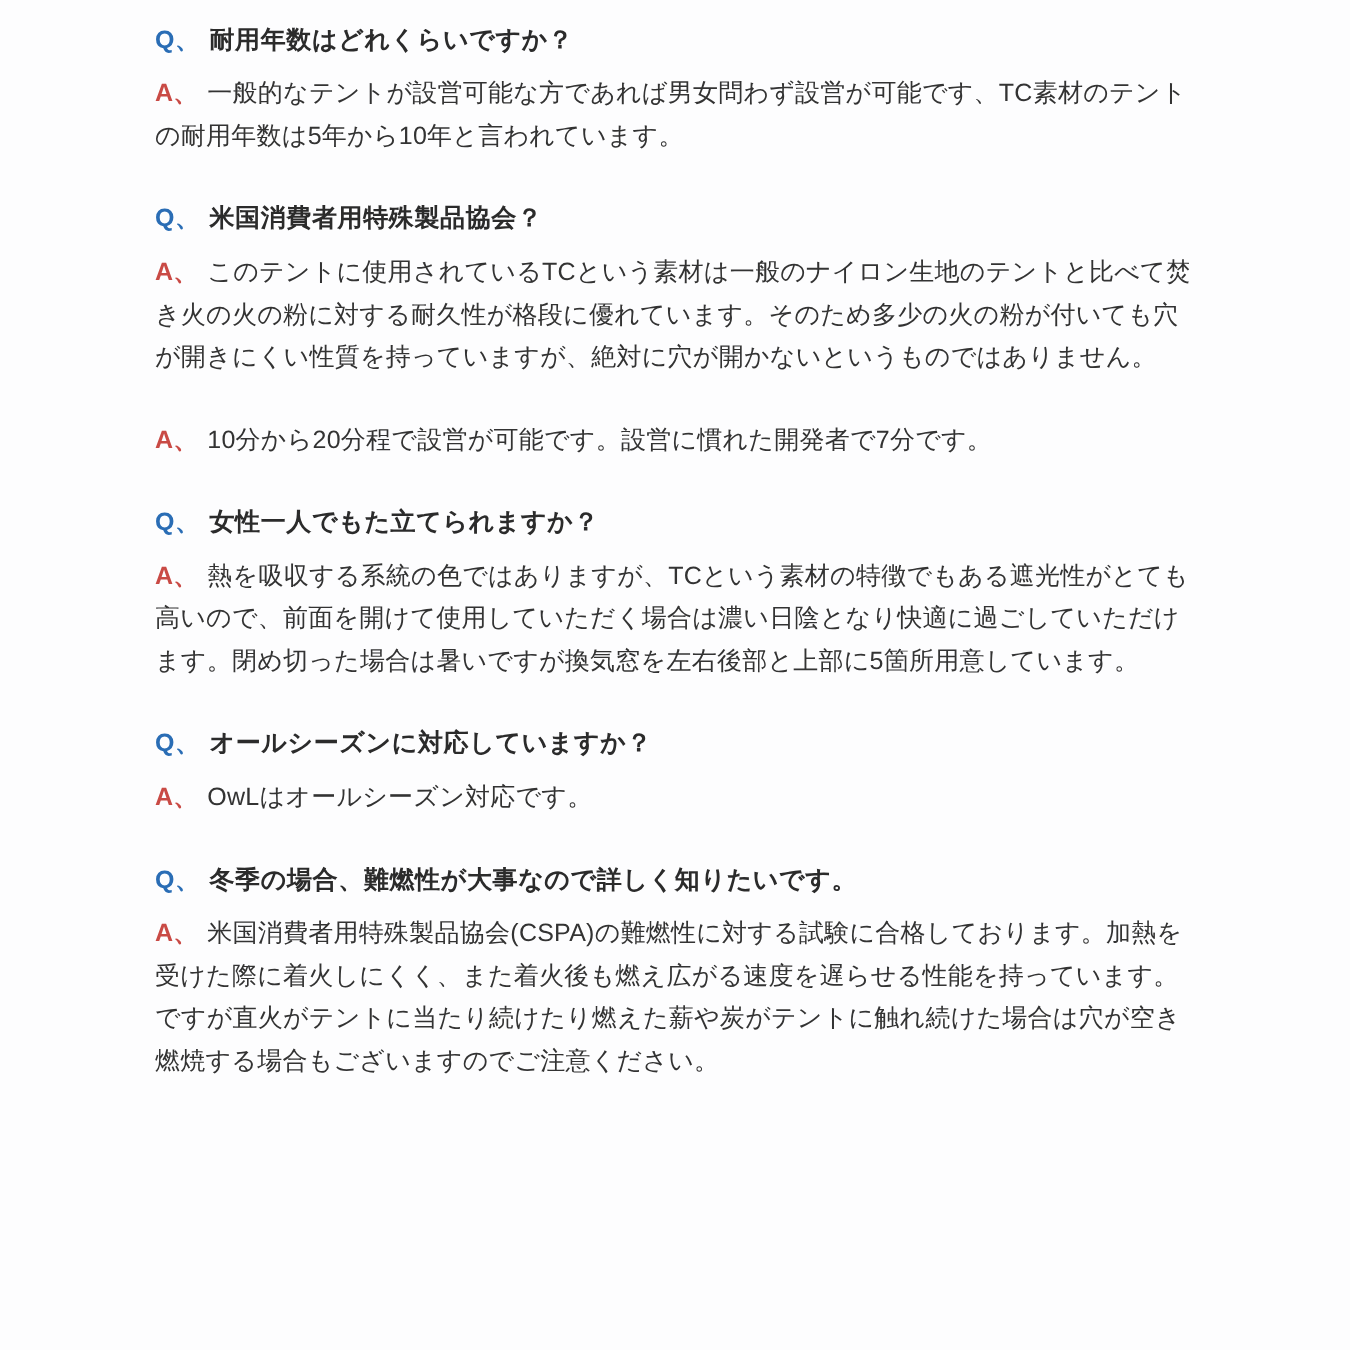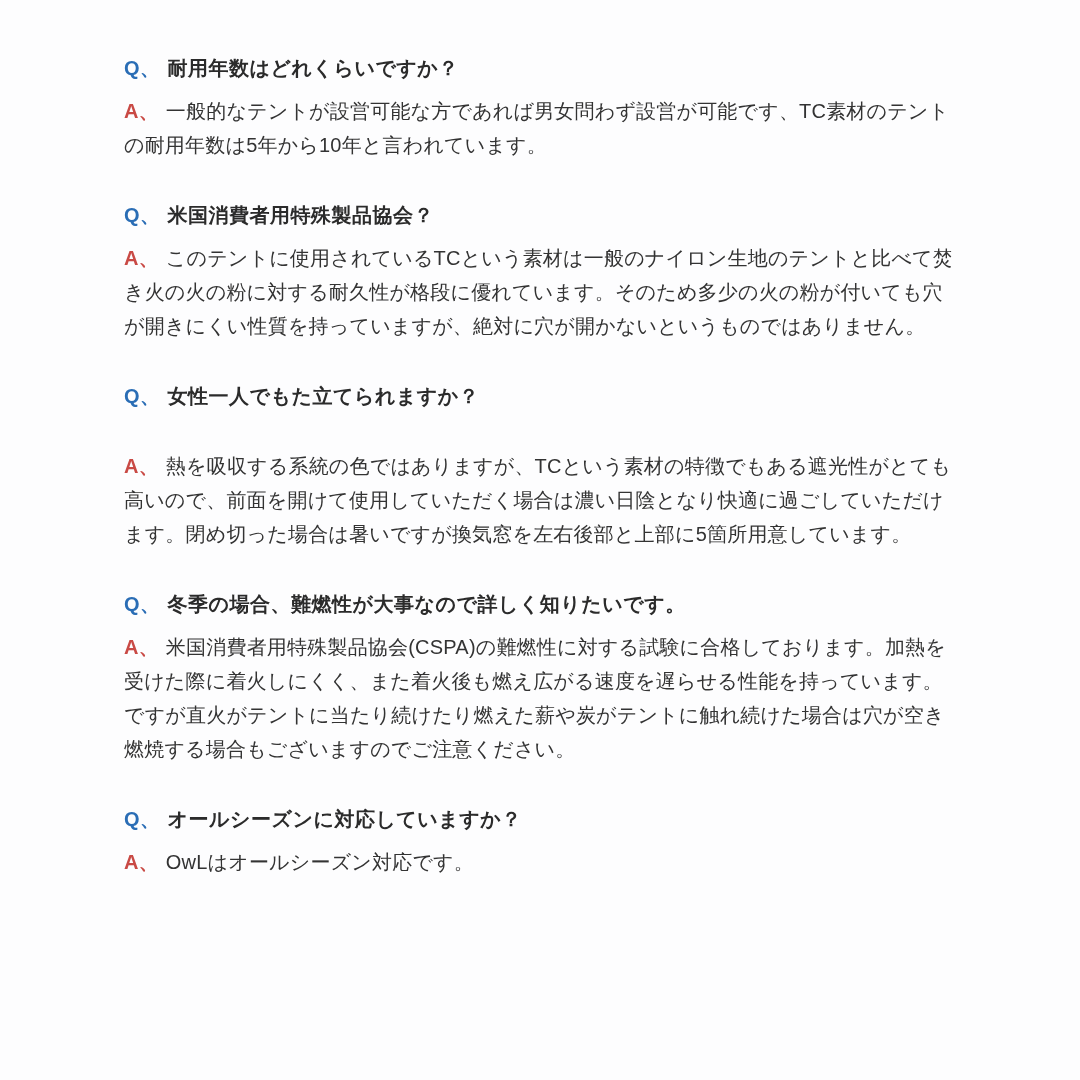--- a/index.html
+++ b/index.html
@@ -8,21 +8,21 @@
     height: 1080px;
     background: #fdfdfe;
     overflow: hidden;
     font-family: "Liberation Sans", "DejaVu Sans", sans-serif;
   }
   .faq-section {
     width: 1080px;
     height: 1080px;
     padding: 15px 124px 0 124px;
   }
-  .faq-item { display: block; margin-top: 36px; }
+  .faq-item { display: block; }
   .faq-q {
     font-size: 20px;
     line-height: 34px;
     font-weight: 700;
     color: #2b2b2b;
     margin: 0 0 9px 0;
     letter-spacing: 0.5px;
   }
   .faq-a {
     font-size: 20px;
@@ -52,33 +52,34 @@
     <p class="faq-q"><span class="q-label">Q、</span><span class="q-text">耐用年数はどれくらいですか？</span></p>
     <p class="faq-a"><span class="a-label">A、</span><span class="a-text">一般的なテントが設営可能な方であれば男女問わず設営が可能です、TC素材のテントの耐用年数は5年から10年と言われています。</span></p>
   </section>
 
   <section class="faq-item">
     <p class="faq-q"><span class="q-label">Q、</span><span class="q-text">米国消費者用特殊製品協会？</span></p>
     <p class="faq-a"><span class="a-label">A、</span><span class="a-text">このテントに使用されているTCという素材は一般のナイロン生地のテントと比べて焚き火の火の粉に対する耐久性が格段に優れています。そのため多少の火の粉が付いても穴が開きにくい性質を持っていますが、絶対に穴が開かないというものではありません。</span></p>
   </section>
 
   <section class="faq-item">
+    <p class="faq-a"><span class="a-label">A、</span><span class="a-text">10分から20分程で設営が可能です。設営に慣れた開発者で7分です。</span></p>
   </section>
 
   <section class="faq-item">
     <p class="faq-q"><span class="q-label">Q、</span><span class="q-text">女性一人でもた立てられますか？</span></p>
   </section>
 
   <section class="faq-item">
     <p class="faq-a"><span class="a-label">A、</span><span class="a-text">熱を吸収する系統の色ではありますが、TCという素材の特徴でもある遮光性がとても高いので、前面を開けて使用していただく場合は濃い日陰となり快適に過ごしていただけます。閉め切った場合は暑いですが換気窓を左右後部と上部に5箇所用意しています。</span></p>
   </section>
 
   <section class="faq-item">
-    <p class="faq-q"><span class="q-label">Q、</span><span class="q-text">冬季の場合、難燃性が大事なので詳しく知りたいです。</span></p>
-    <p class="faq-a"><span class="a-label">A、</span><span class="a-text">米国消費者用特殊製品協会(CSPA)の難燃性に対する試験に合格しております。加熱を受けた際に着火しにくく、また着火後も燃え広がる速度を遅らせる性能を持っています。ですが直火がテントに当たり続けたり燃えた薪や炭がテントに触れ続けた場合は穴が空き燃焼する場合もございますのでご注意ください。</span></p>
+    <p class="faq-q"><span class="q-label">Q、</span><span class="q-text">オールシーズンに対応していますか？</span></p>
+    <p class="faq-a"><span class="a-label">A、</span><span class="a-text">OwLはオールシーズン対応です。</span></p>
   </section>
 
   <section class="faq-item">
-    <p class="faq-q"><span class="q-label">Q、</span><span class="q-text">オールシーズンに対応していますか？</span></p>
-    <p class="faq-a"><span class="a-label">A、</span><span class="a-text">OwLはオールシーズン対応です。</span></p>
+    <p class="faq-q"><span class="q-label">Q、</span><span class="q-text">冬季の場合、難燃性が大事なので詳しく知りたいです。</span></p>
+    <p class="faq-a"><span class="a-label">A、</span><span class="a-text">米国消費者用特殊製品協会(CSPA)の難燃性に対する試験に合格しております。加熱を受けた際に着火しにくく、また着火後も燃え広がる速度を遅らせる性能を持っています。ですが直火がテントに当たり続けたり燃えた薪や炭がテントに触れ続けた場合は穴が空き燃焼する場合もございますのでご注意ください。</span></p>
   </section>
 </div>
 </main>
 
 </body></html>

